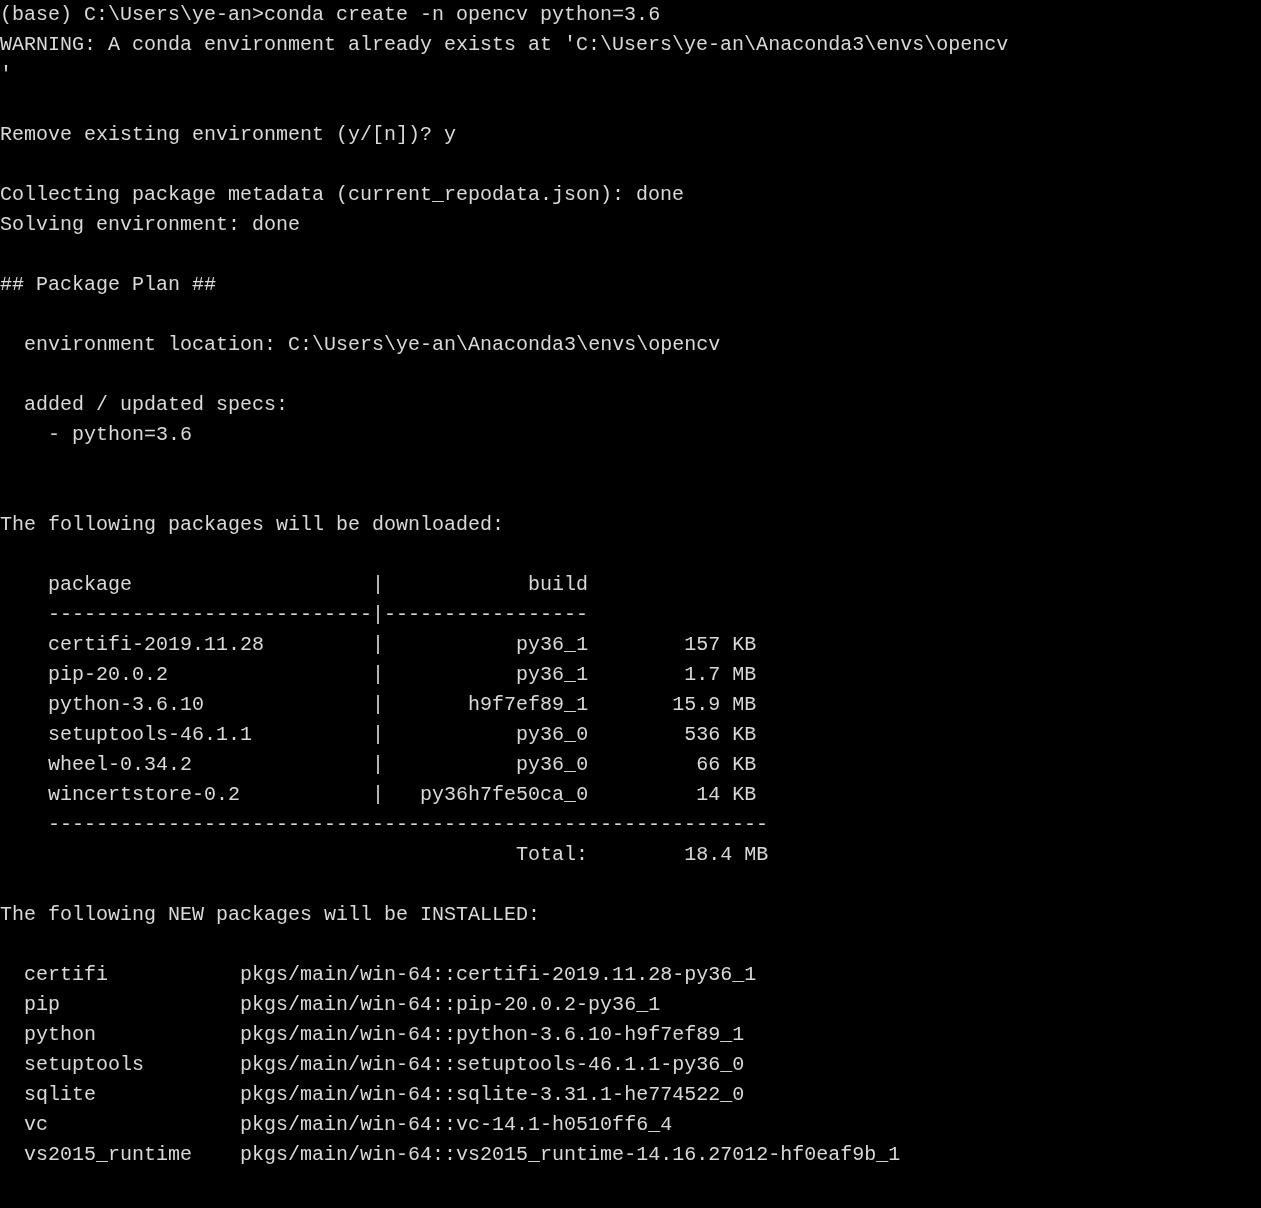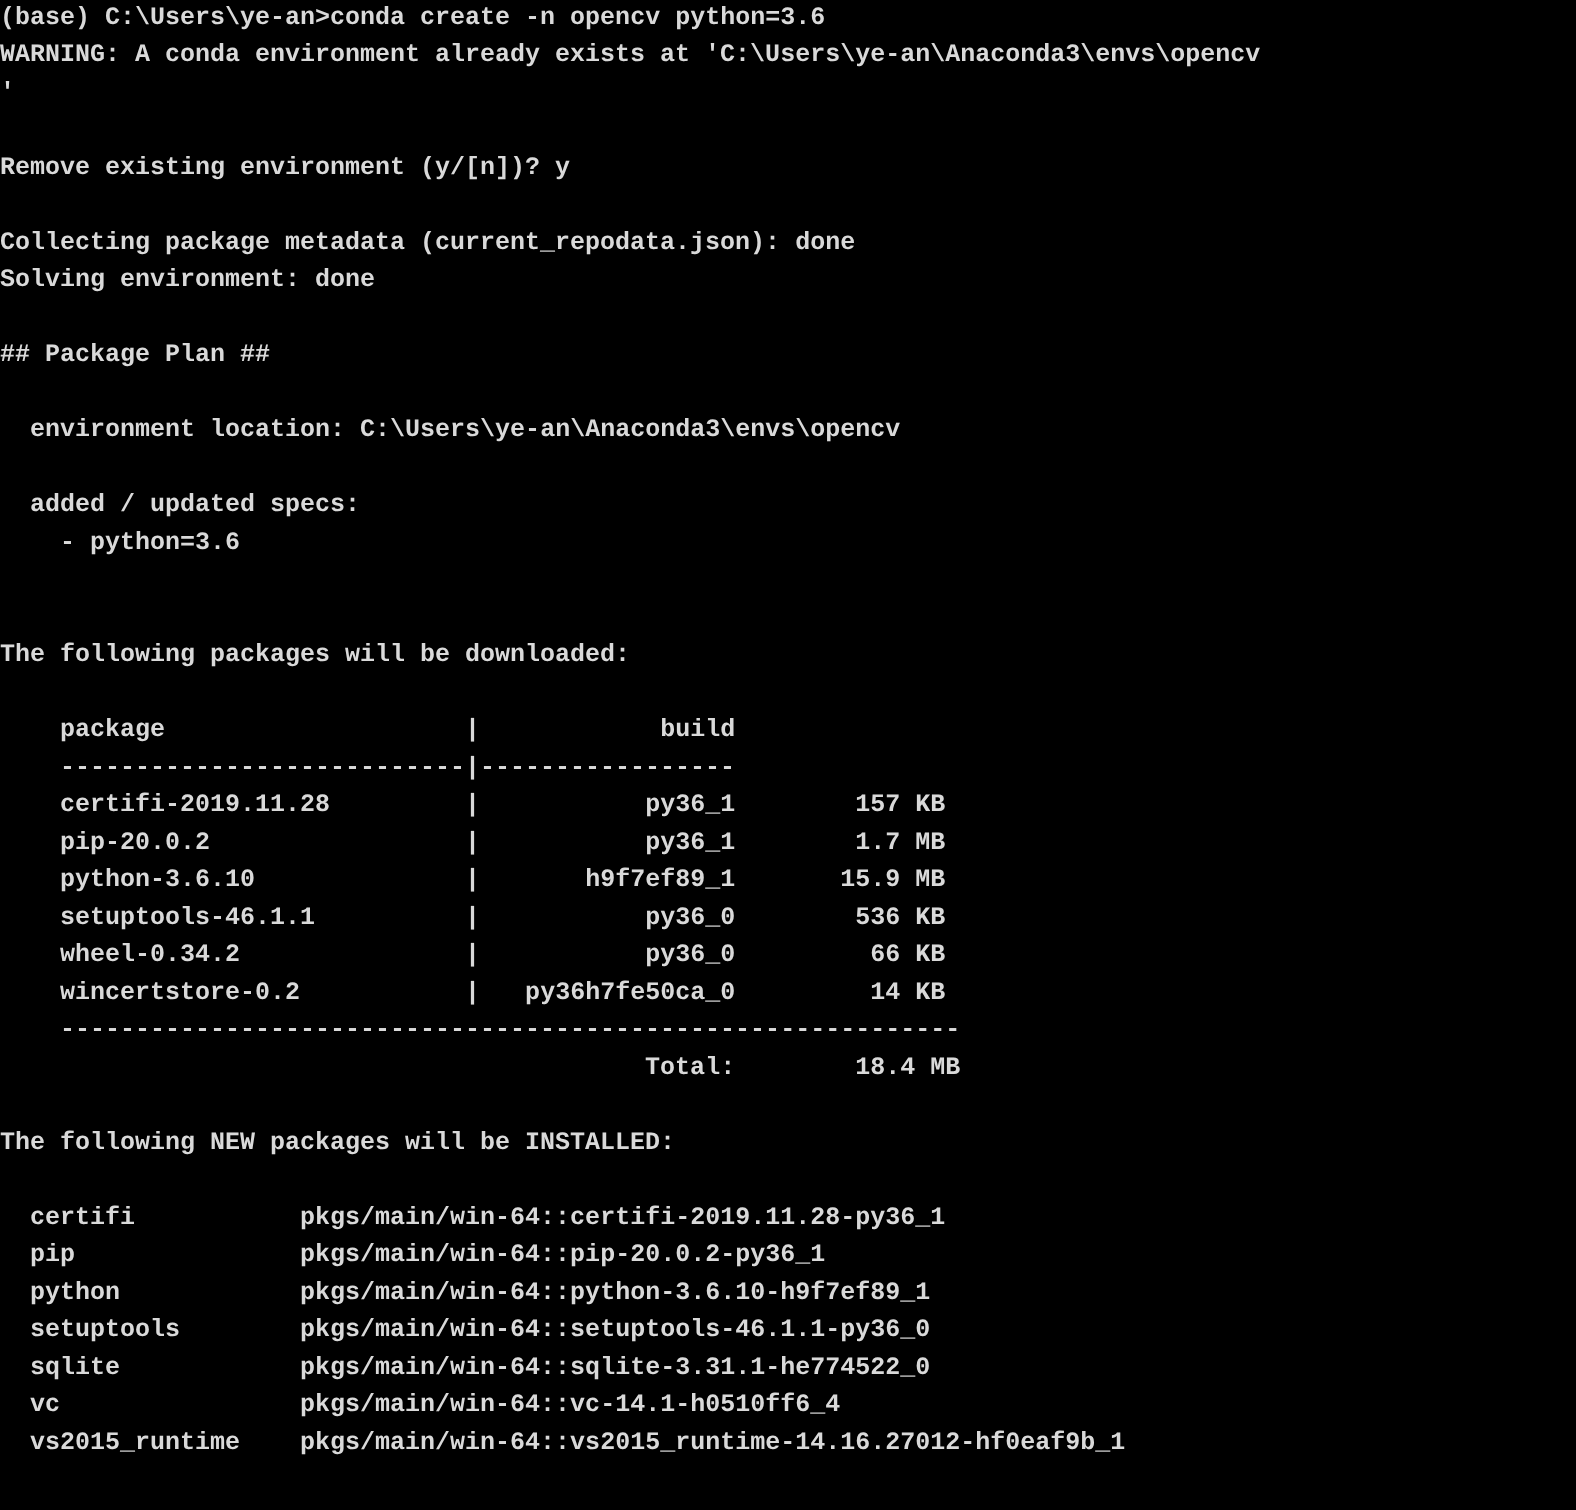--- a/index.html
+++ b/index.html
@@ -12,21 +12,20 @@
     line-height:1.5;
     width:1261px;
     height:1208px;
     overflow:hidden;
   }
   pre{
     margin:0;
     padding:0;
     white-space:pre;
     font-family:inherit;
-    font-weight:bold;
   }
   .sep{letter-spacing:0;}
 </style>
 </head>
 <body>
 
 <pre><span><span>(base)</span> <span>C:\Users\ye-an&gt;</span><span>conda create -n opencv python=3.6</span></span>
 <span>WARNING: A conda environment already exists at 'C:\Users\ye-an\Anaconda3\envs\opencv</span>
 <span>'</span>
 

